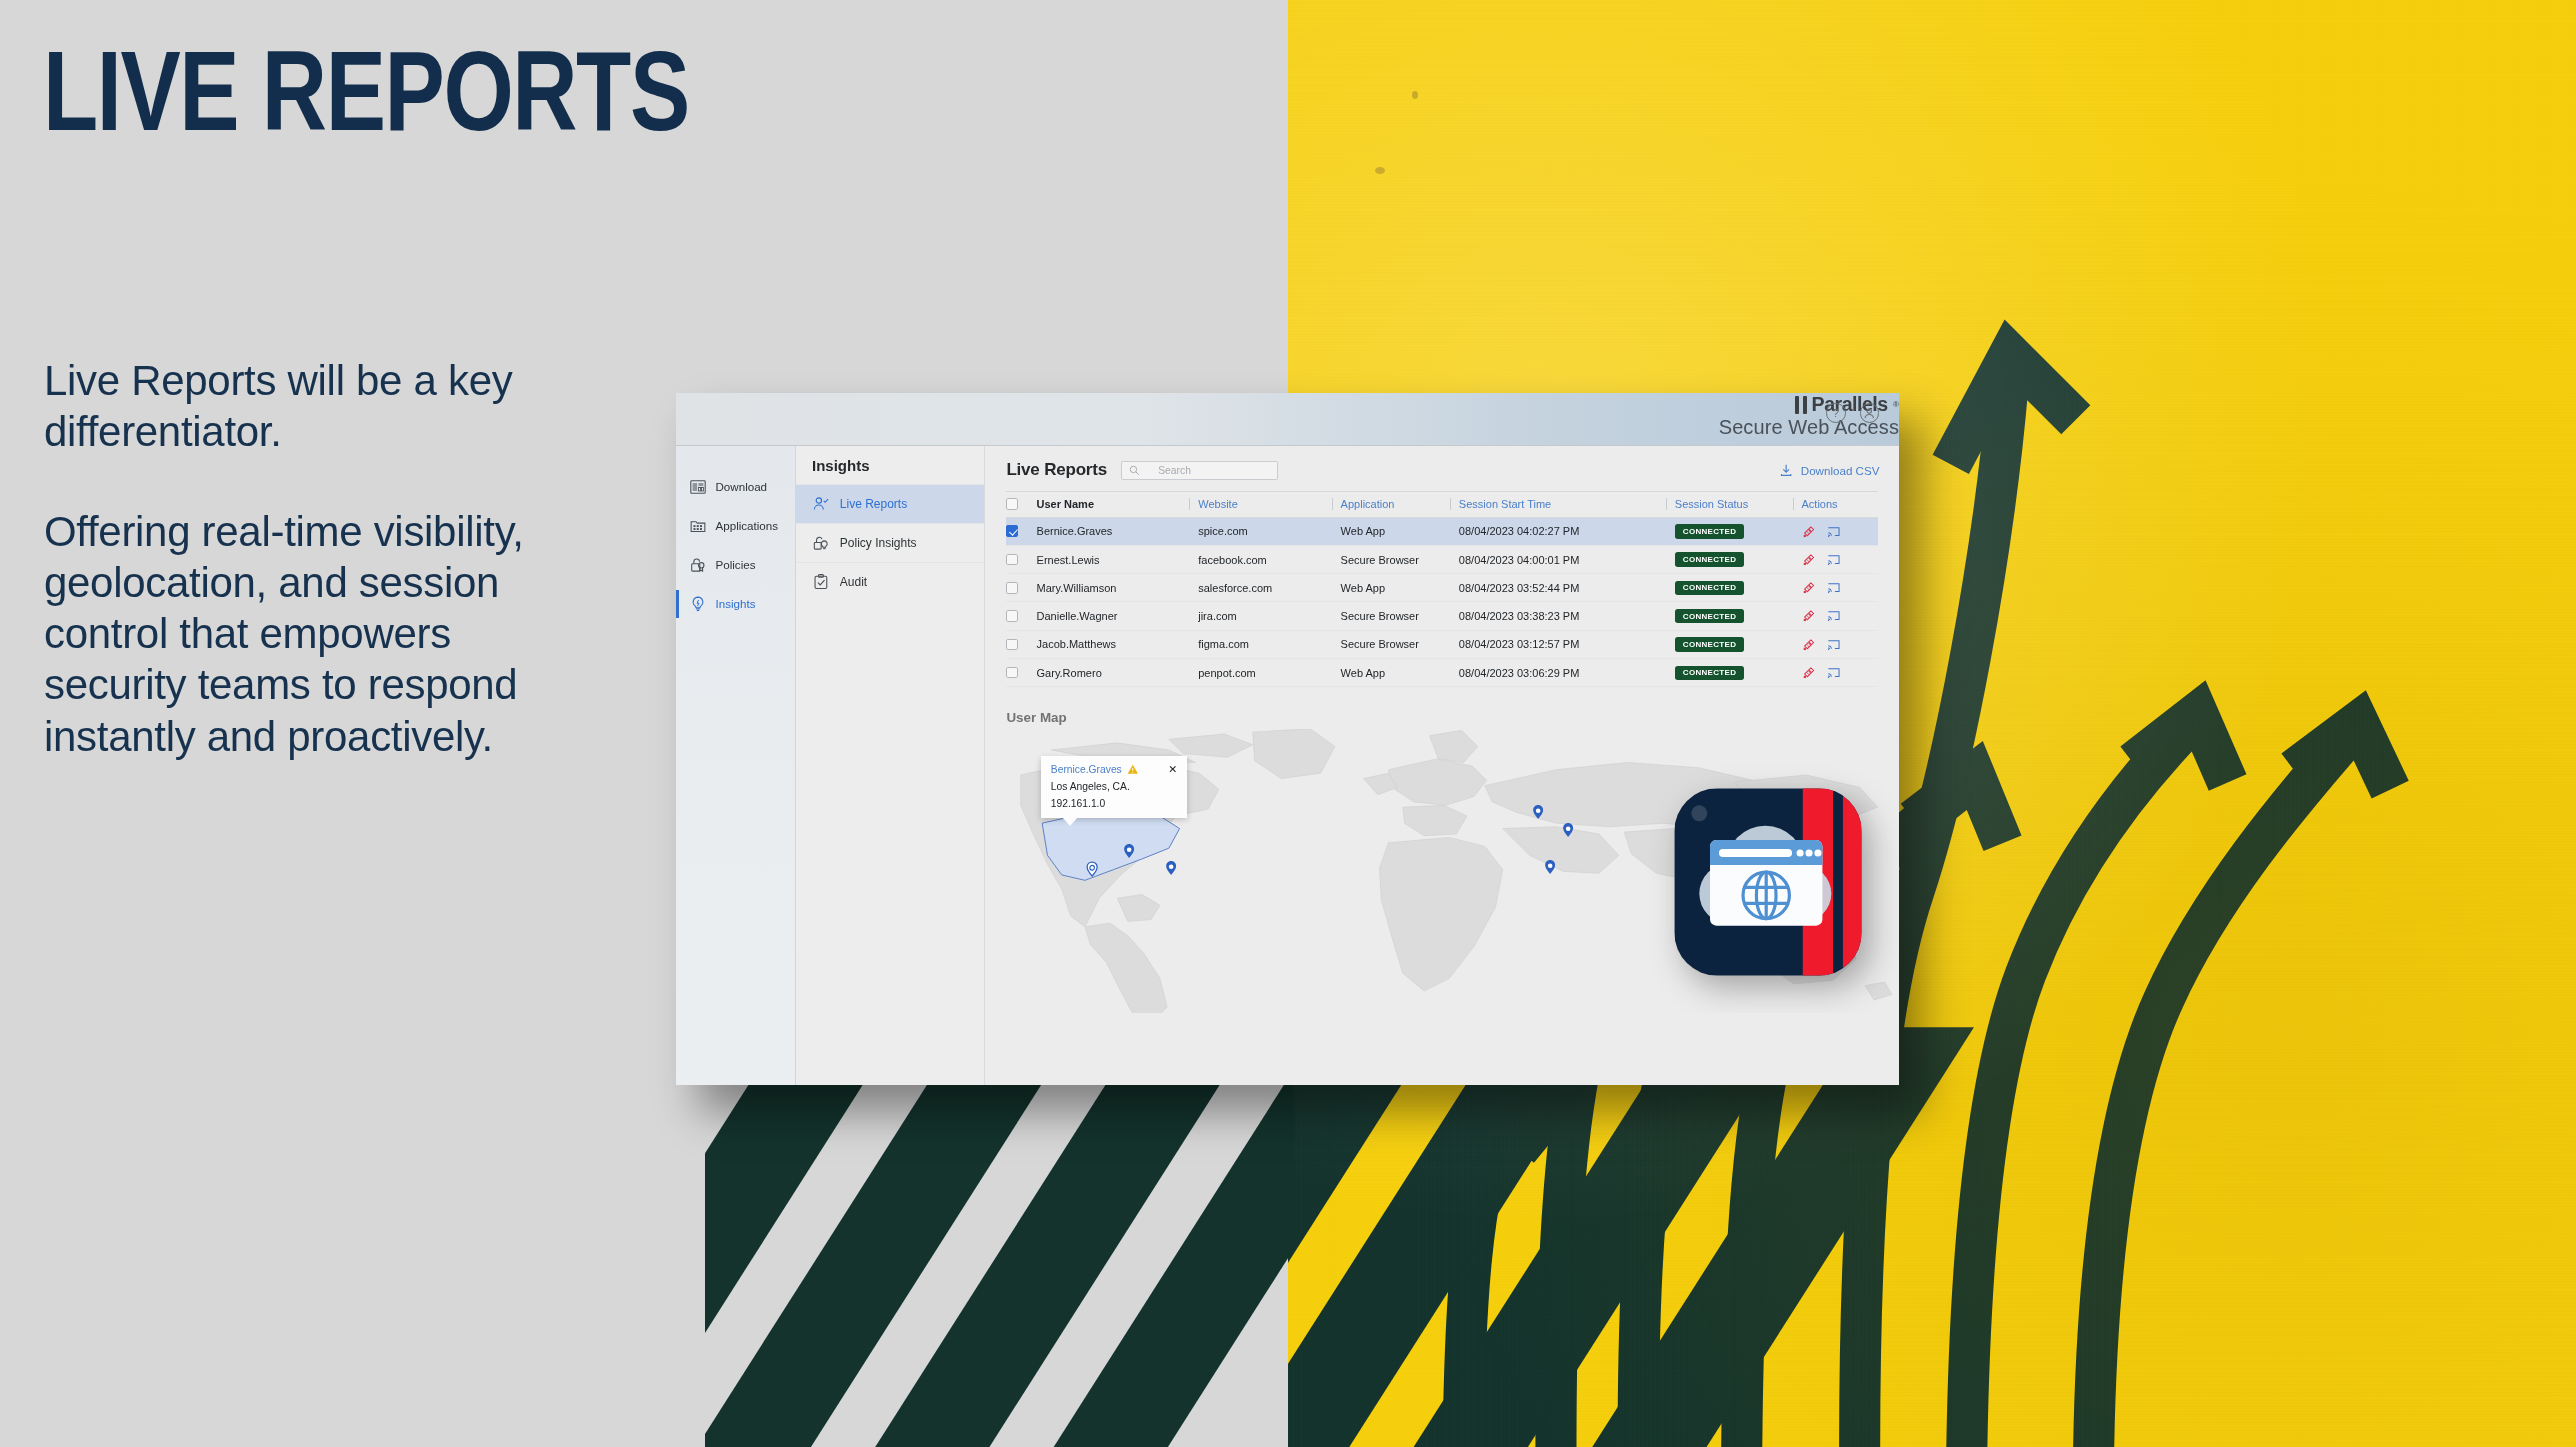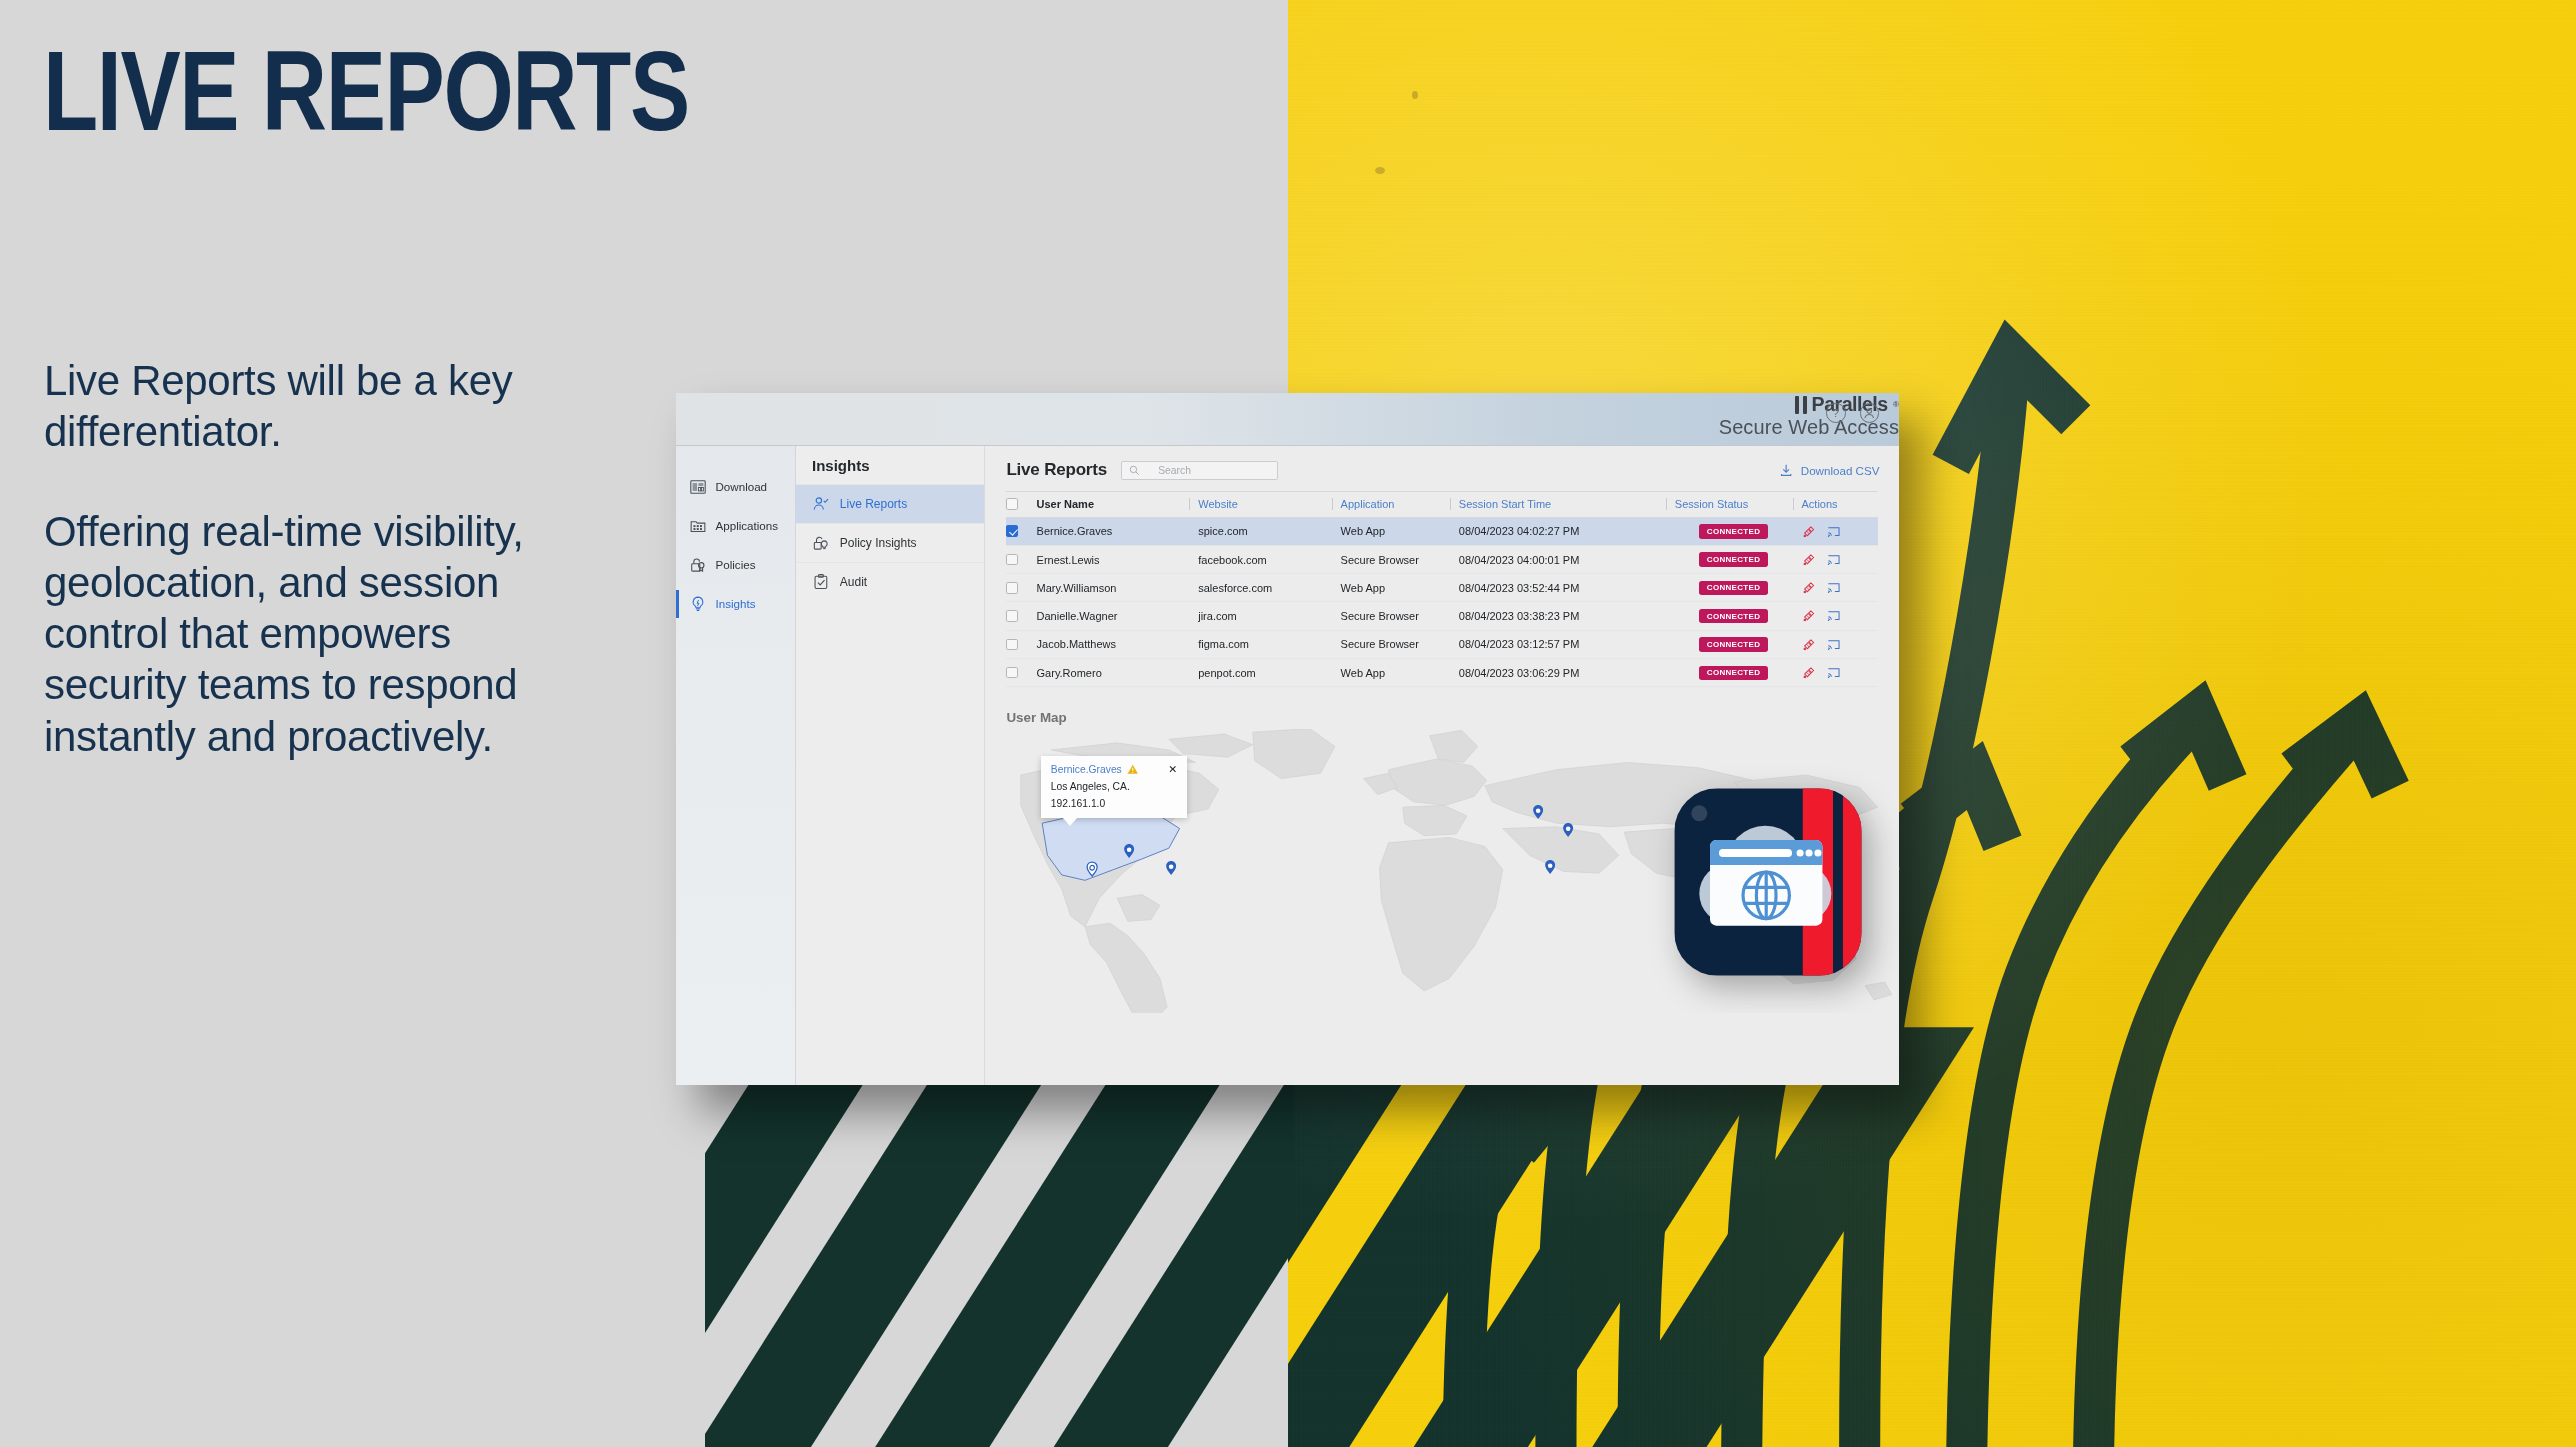--- a/index.html
+++ b/index.html
@@ -148,22 +148,22 @@
   .cb{
     width:11.6px;height:11.6px;border:1.2px solid #b3b7bb;background:#f7f7f7;border-radius:1.8px;
     display:inline-block;vertical-align:-1.8px;
   }
   .cb.on{background:#2b6cd4;border-color:#2b6cd4;position:relative;}
   .cb.on::after{
     content:"";position:absolute;left:3.2px;top:0.5px;width:3.6px;height:7.1px;
     border:solid #fff;border-width:0 1.8px 1.8px 0;transform:rotate(42deg);
   }
   .badge{
-    display:inline-block;background:#be185d;color:#fff;font-size:8px;font-weight:700;
-    letter-spacing:0.3px;padding:2.7px 8px;border-radius:2.7px;margin-left:24px;
+    display:inline-block;background:#14532d;color:#fff;font-size:8px;font-weight:700;
+    letter-spacing:0.3px;padding:2.7px 8px;border-radius:2.7px;
   }
   .acts{display:flex;gap:11.6px;align-items:center;}
 
   
   .umap-title{font-size:13.4px;font-weight:700;color:#737373;padding:23px 0 0 21.4px;}
   .mapbox{position:relative;height:284px;margin-top:3.6px;overflow:hidden;}
   .worldmap{position:absolute;left:0;top:-5.4px;width:100%;height:295px;}
   .pin{position:absolute;width:14.3px;height:19.6px;}
   .tooltip{
     position:absolute;left:56px;top:27px;width:146px;background:#fdfdfd;

